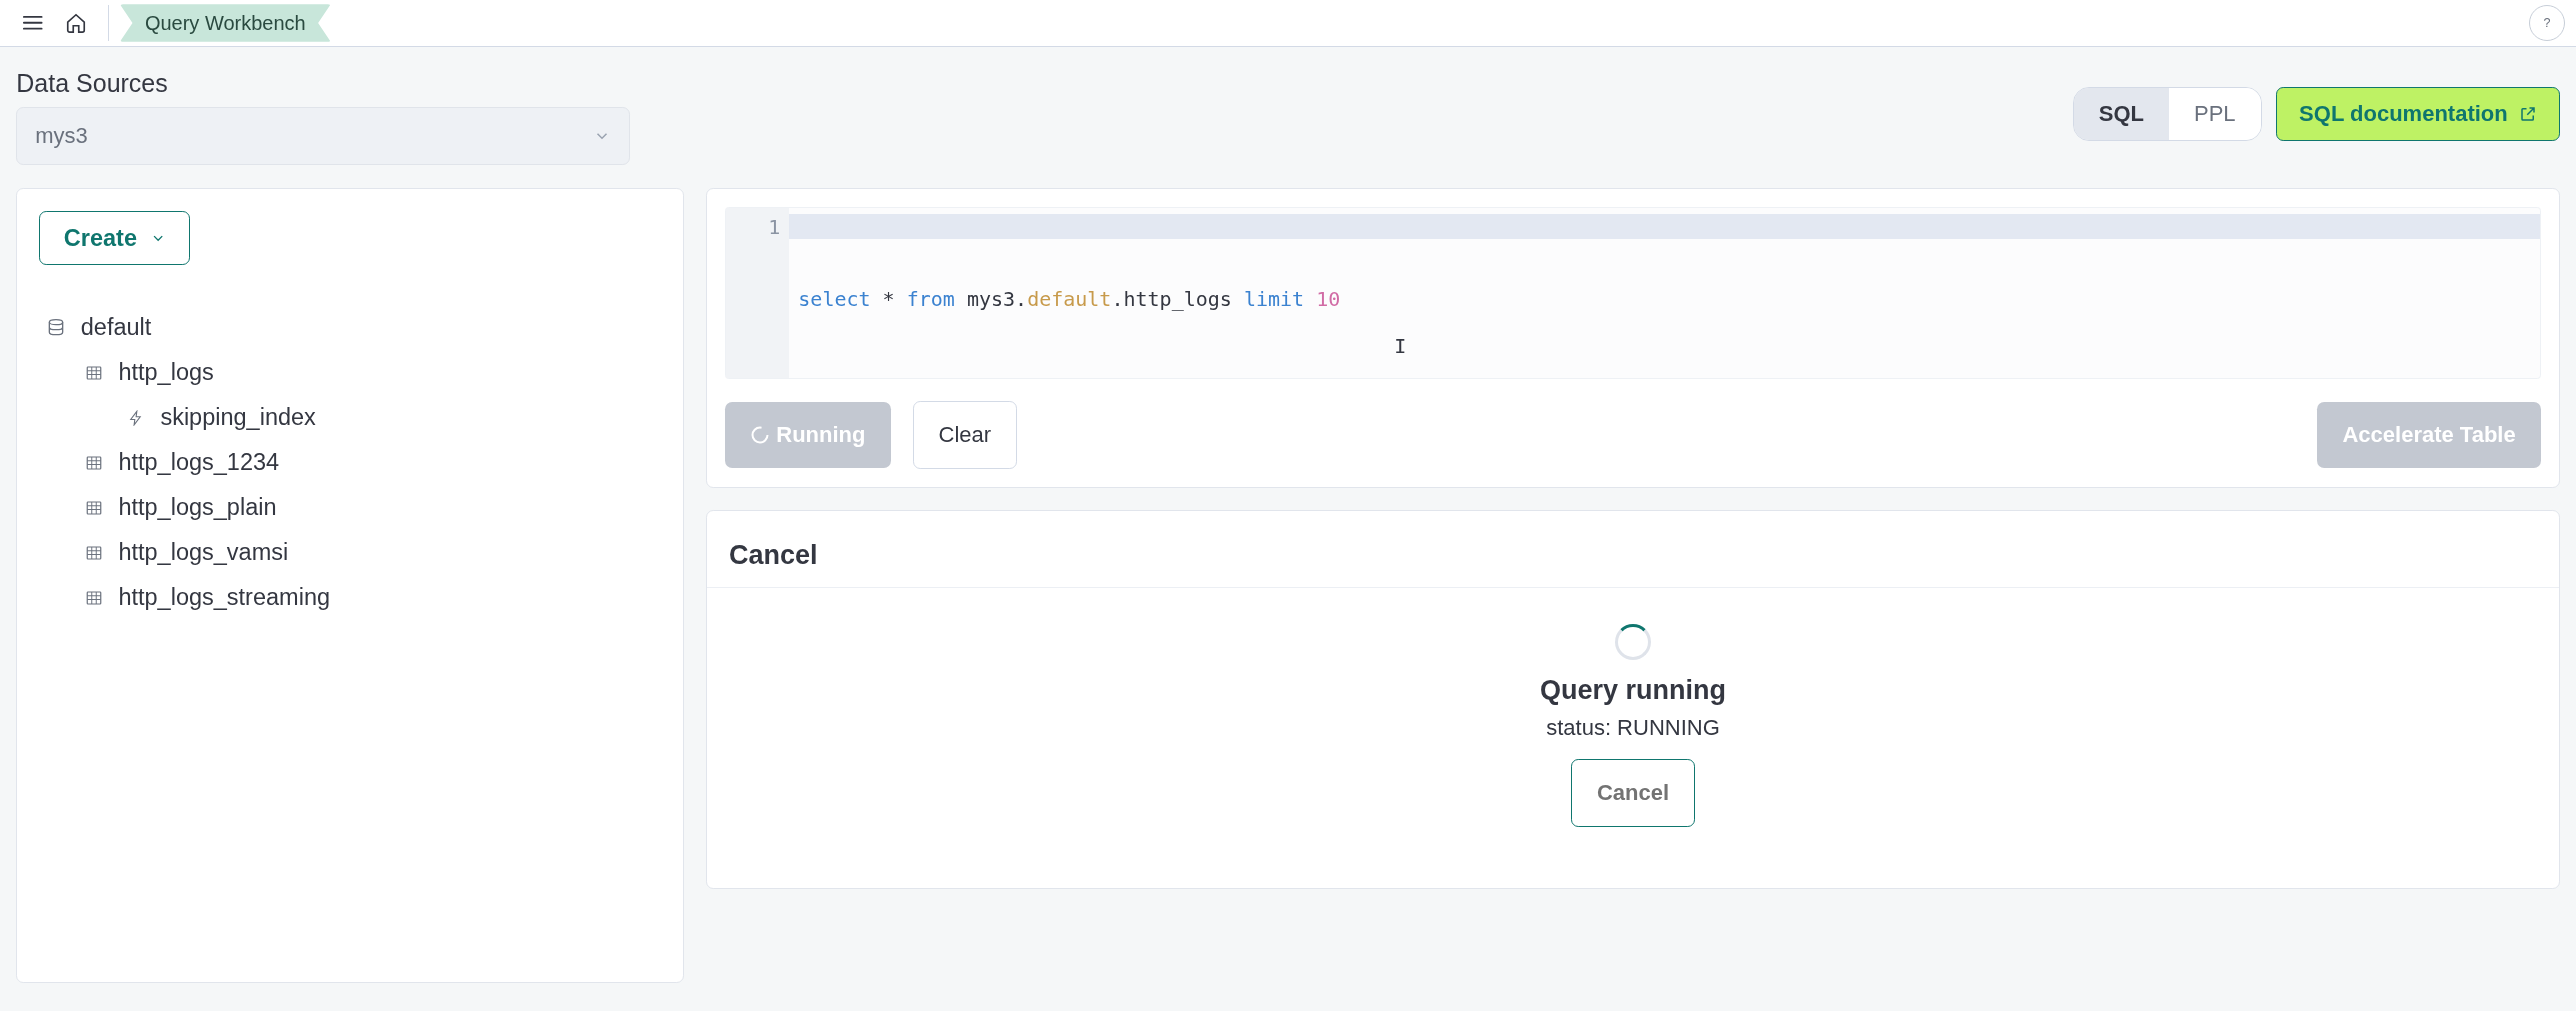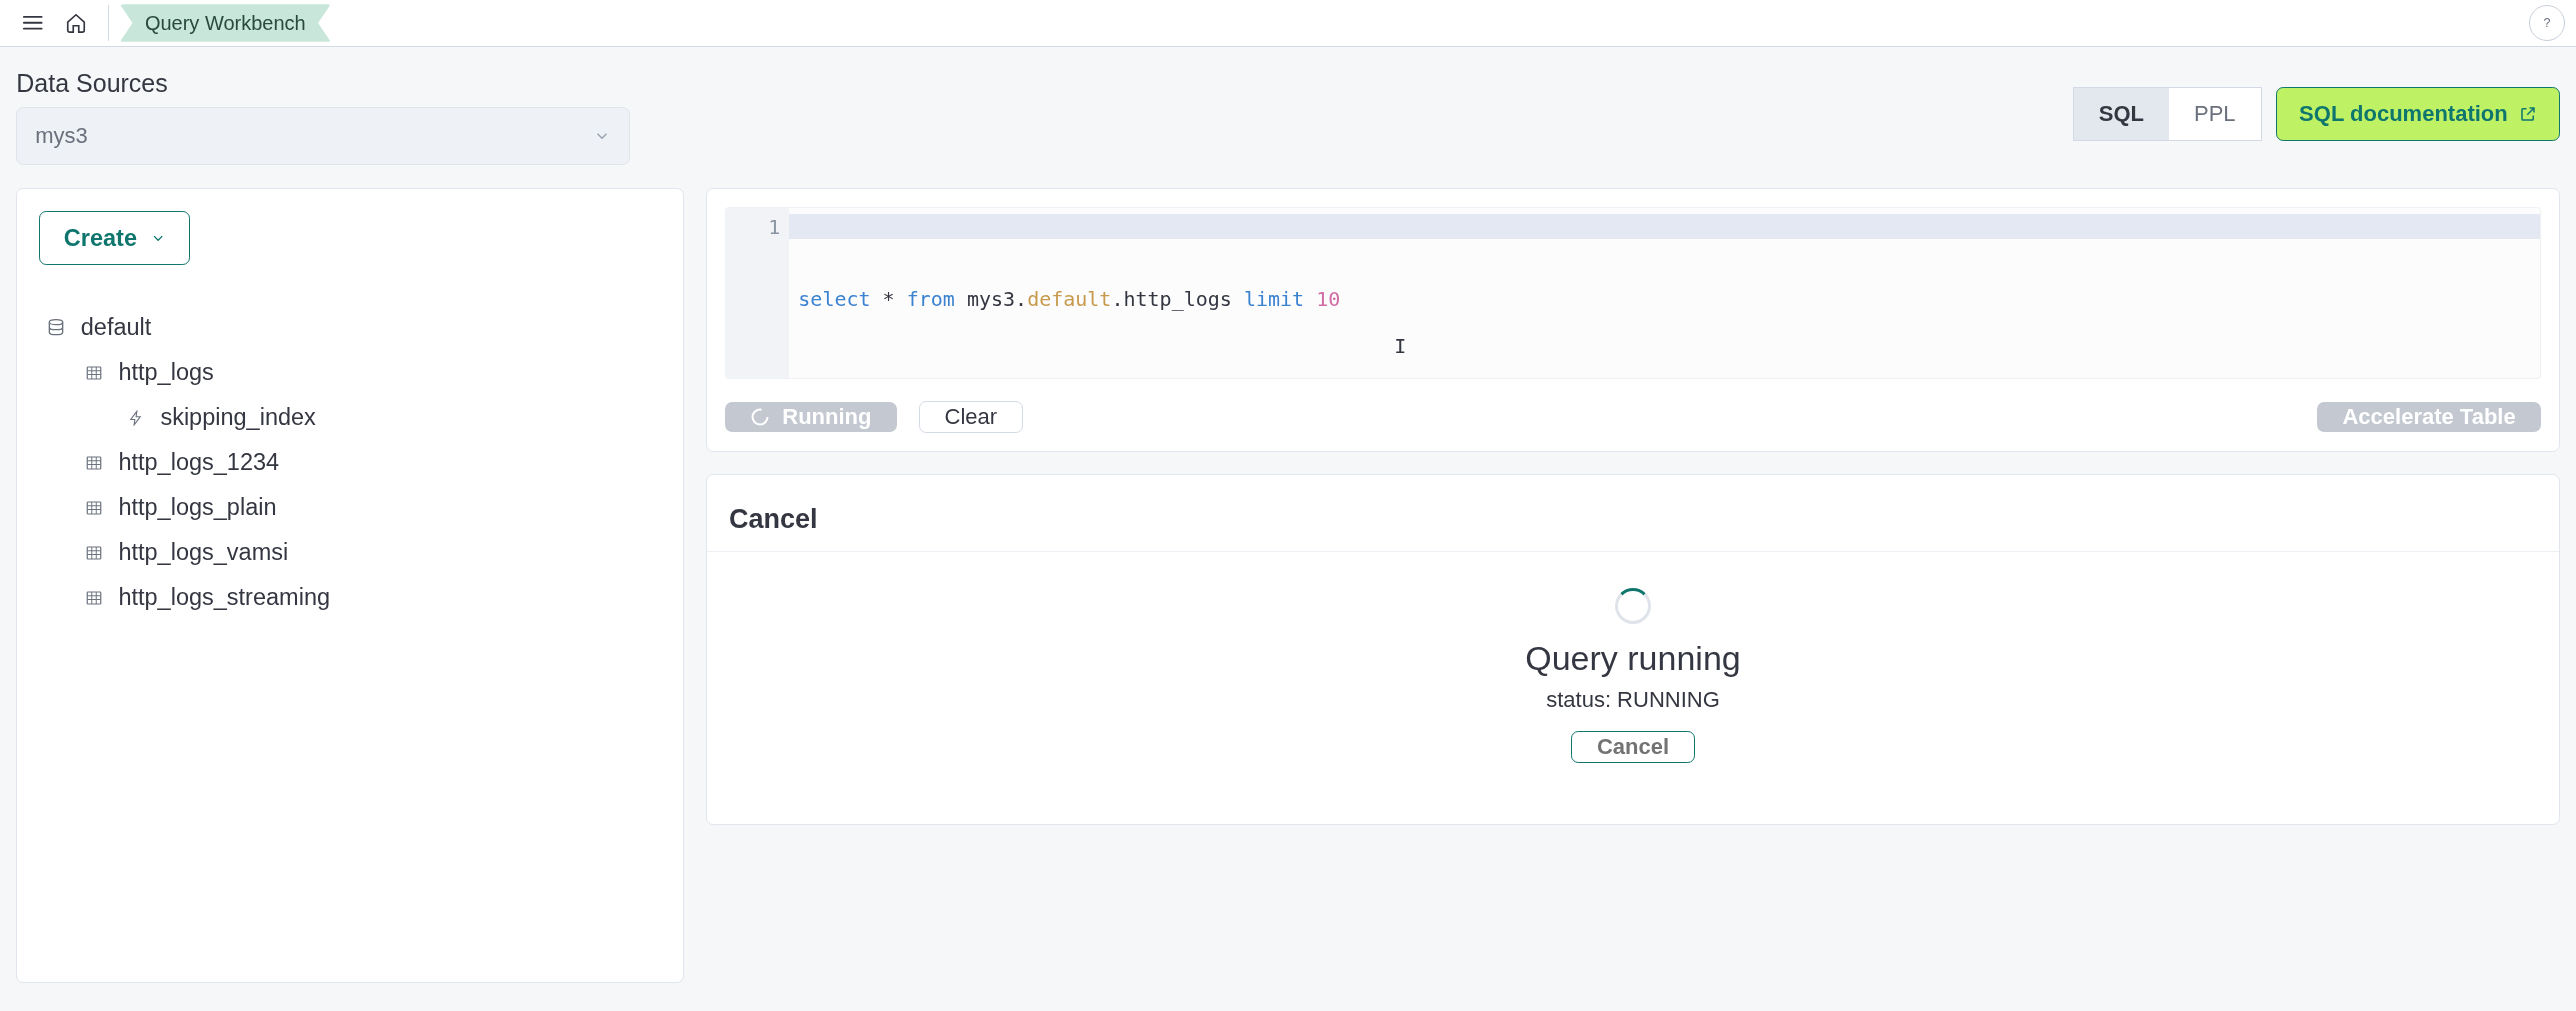--- a/index.html
+++ b/index.html
@@ -70,21 +70,21 @@
     position:absolute; right:18px; color:#9aa3b0;
   }
 
   .toprow {
     display:flex; justify-content:space-between; align-items:center;
   }
   .toprow-right {
     display:flex; gap:14.5px; align-items:center;
   }
   .toggle-group {
-    display:flex; border:0.9px solid #d3dae6; border-radius:0; overflow:hidden;
+    display:flex; border:0.9px solid #d3dae6; border-radius:16px; overflow:hidden;
   }
   .toggle-btn {
     padding: 12.6px 25px;
     font-size: 22px;
     background:#fff;
     cursor:pointer;
     color:#6a717d;
   }
   .toggle-btn.active {
     background:#e3e7ee;
@@ -195,25 +195,25 @@
     position:absolute;
     left: 605px; top: 126px;
     font-size:20px; color:#343741;
   }
 
   .action-row {
     display:flex; align-items:center; gap:22px;
     margin-top: 22px;
   }
   .btn {
-    padding: 2px 25px;
+    padding: 20px 25px;
     font-size:22px;
     border-radius:7.2px;
     cursor:pointer;
-    display:inline-flex;align-items:center;gap:12px;
+    display:inline-flex;align-items:center;gap:6px;
   }
   .btn-running {
     background:#c3c8d1;
     color:#fff;
     font-weight:600;
     border:none;
   }
   .btn-clear {
     background:#fff;
     border:0.9px solid #d3dae6;
@@ -245,21 +245,21 @@
   .results-body {
     padding: 36px 0 43px 0;
     display:flex;flex-direction:column;align-items:center;gap:9px;
   }
   .spinner {
     width:36px;height:36px;border-radius:50%;
     border:3.6px solid #dfe3ea;
     border-top-color:#0f766e;
   }
   .qr-title {
-    font-size:34px; font-weight:400;
+    font-size:27px; font-weight:700;
     margin-top:5.4px;
   }
   .qr-status {
     font-size:22px;color:#343741;
   }
 
   svg { display:block; }
 </style>
 </head>
 <body>

